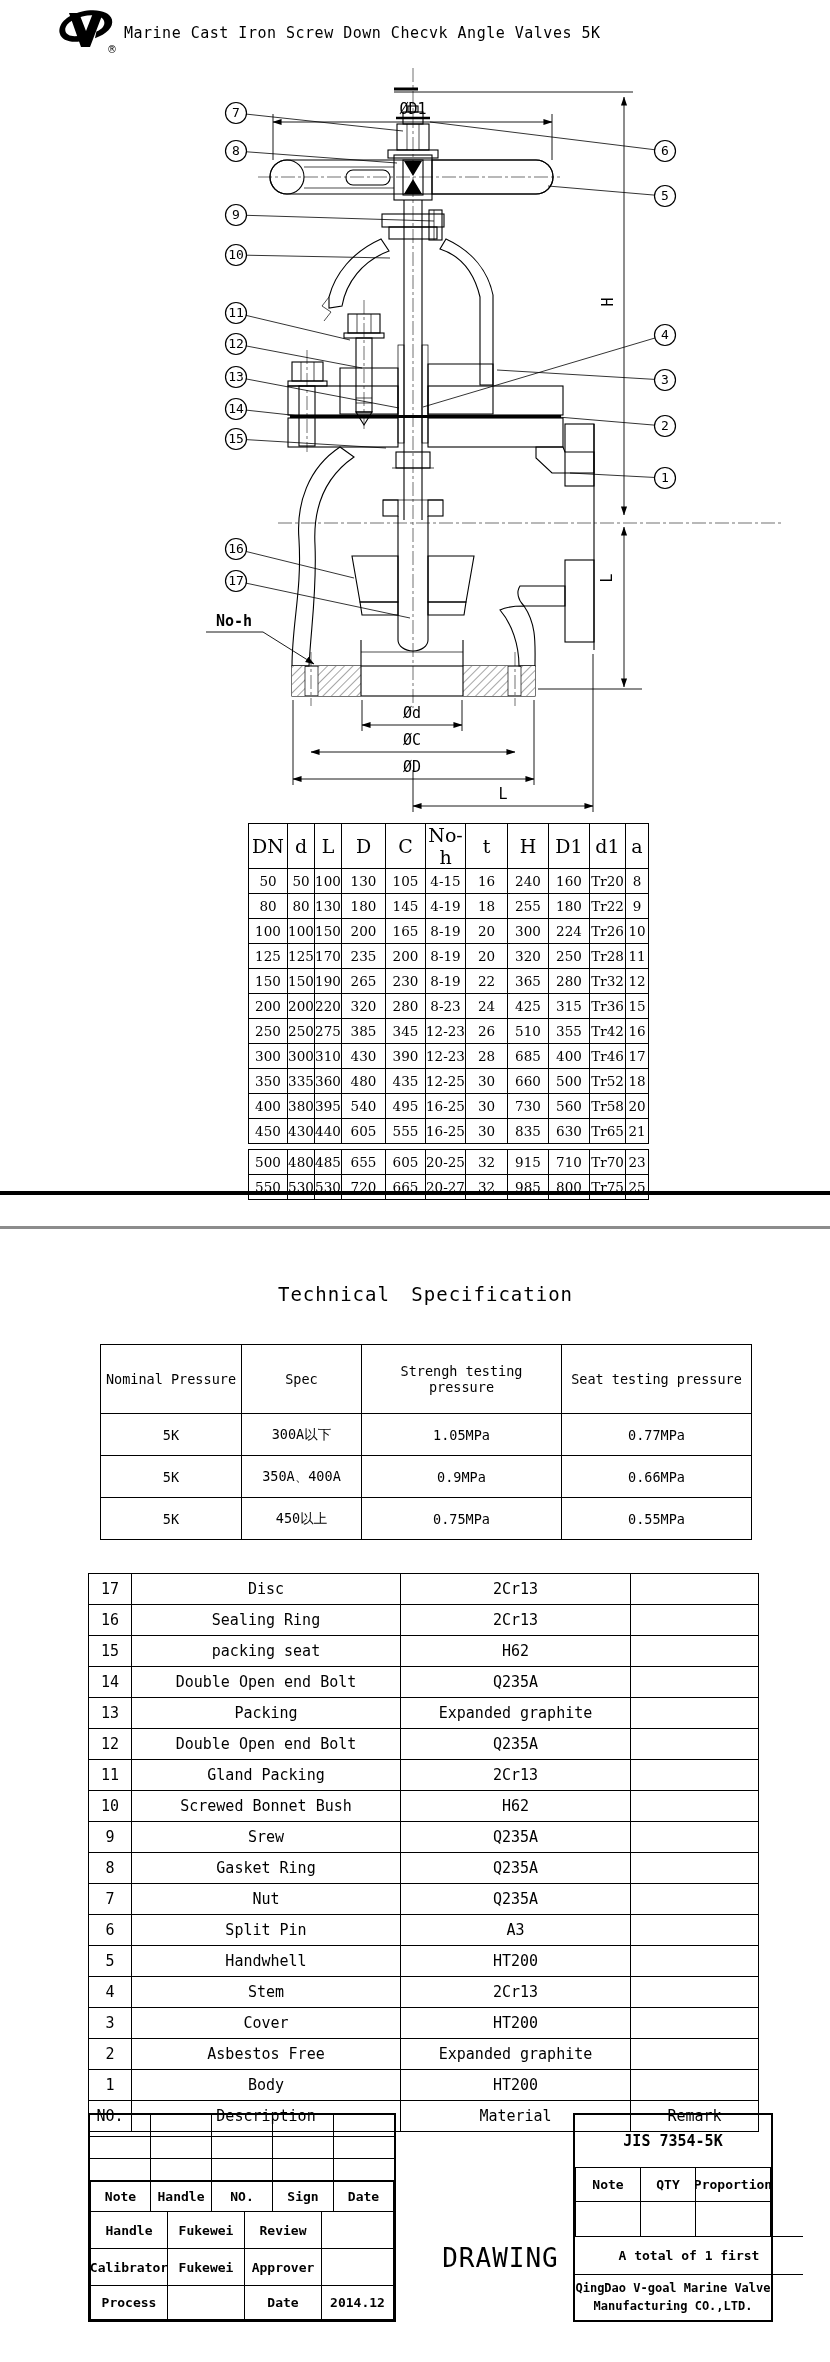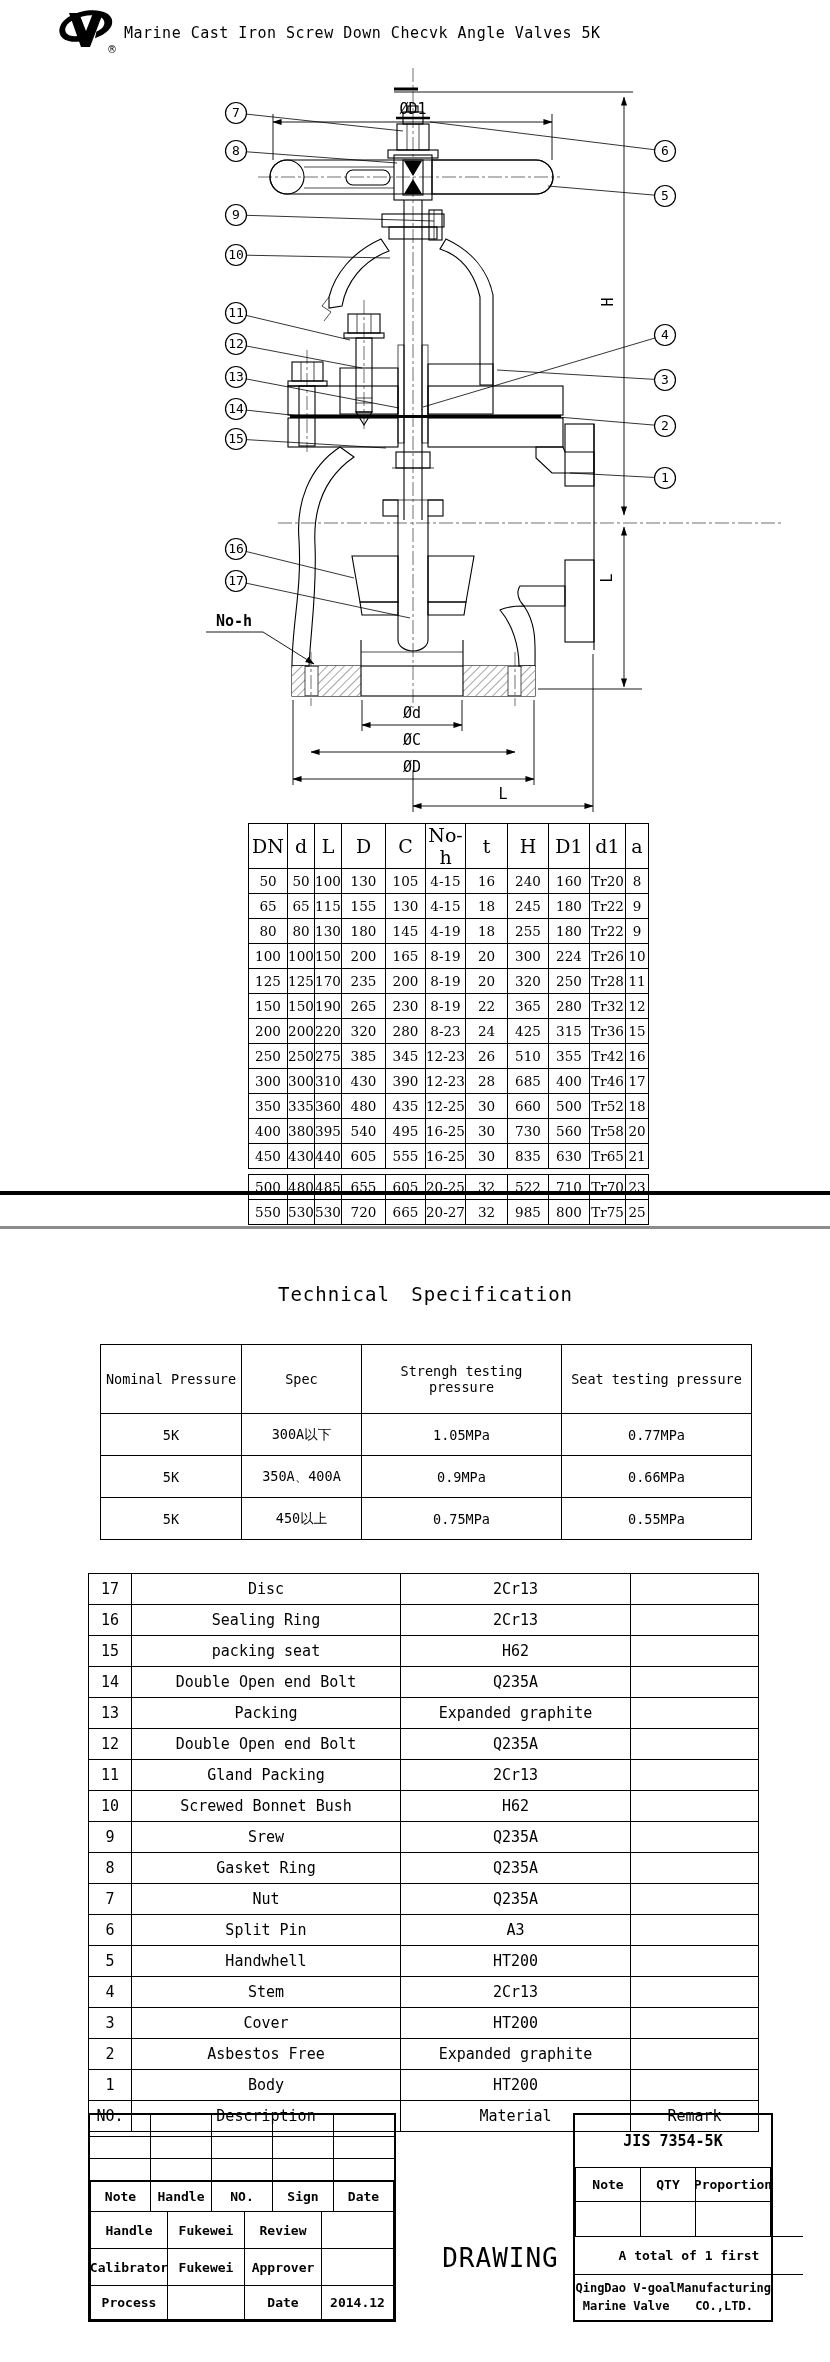--- a/index.html
+++ b/index.html
@@ -42,21 +42,21 @@
   #tb-grid{position:absolute;left:0;top:0;width:304px;height:66px;
     background:
       repeating-linear-gradient(to right, transparent 0 60px, #000 60px 61px),
       repeating-linear-gradient(to bottom, transparent 0 21px, #000 21px 22px);}
   #tb-center{left:396px;top:2243px;width:209px;text-align:center;font-size:26px;letter-spacing:1px;}
   #tb-jis{position:absolute;left:0;top:0;width:196px;height:52px;display:flex;align-items:center;justify-content:center;
           font-size:15px;font-weight:bold;border-bottom:1px solid #000;}
   #tb-total{position:absolute;left:0;top:121px;width:228px;height:37px;display:flex;align-items:center;justify-content:center;
           font-size:13px;font-weight:bold;border-top:1px solid #000;border-bottom:1px solid #000;}
   #tb-company{position:absolute;left:0;top:158px;width:196px;height:47px;text-align:center;font-size:12px;font-weight:bold;
-          display:flex;flex-direction:row;align-items:center;justify-content:center;line-height:1.5;}
+          display:flex;flex-direction:column;align-items:center;justify-content:center;line-height:1.5;}
 </style>
 </head>
 <body>
 
 <div class="abs" id="logo">
   <svg width="64" height="50" viewBox="0 0 64 50">
     <g fill="#000">
       <path d="M31,5 C15,5 5,12 5,21 c0,8 10,13 24,13 l-3,-6 c-9,0 -15,-3 -15,-8 c0,-6 9,-10 20,-10 c11,0 20,4 20,10 c0,4 -4,7 -10,8 l-3,6 c12,-1 21,-6 21,-14 C59,12 47,5 31,5 z" transform="rotate(-14 32 21)"></path>
       <path d="M15,7 L25,7 L32,25 L39,7 L49,7 L36,41 L27,41 z"></path>
     </g>
@@ -362,33 +362,20 @@
         <td>130</td>
         <td>105</td>
         <td>4-15</td>
         <td>16</td>
         <td>240</td>
         <td>160</td>
         <td>Tr20</td>
         <td>8</td>
       </tr>
       <tr>
-        <td>65</td>
-        <td>65</td>
-        <td>115</td>
-        <td>155</td>
-        <td>130</td>
-        <td>4-15</td>
-        <td>18</td>
-        <td>245</td>
-        <td>180</td>
-        <td>Tr22</td>
-        <td>9</td>
-      </tr>
-      <tr>
         <td>80</td>
         <td>80</td>
         <td>130</td>
         <td>180</td>
         <td>145</td>
         <td>4-19</td>
         <td>18</td>
         <td>255</td>
         <td>180</td>
         <td>Tr22</td>
@@ -515,21 +502,21 @@
         <td colspan="11"></td>
       </tr>
       <tr>
         <td>500</td>
         <td>480</td>
         <td>485</td>
         <td>655</td>
         <td>605</td>
         <td>20-25</td>
         <td>32</td>
-        <td>522</td>
+        <td>915</td>
         <td>710</td>
         <td>Tr70</td>
         <td>23</td>
       </tr>
       <tr>
         <td>550</td>
         <td>530</td>
         <td>530</td>
         <td>720</td>
         <td>665</td>

